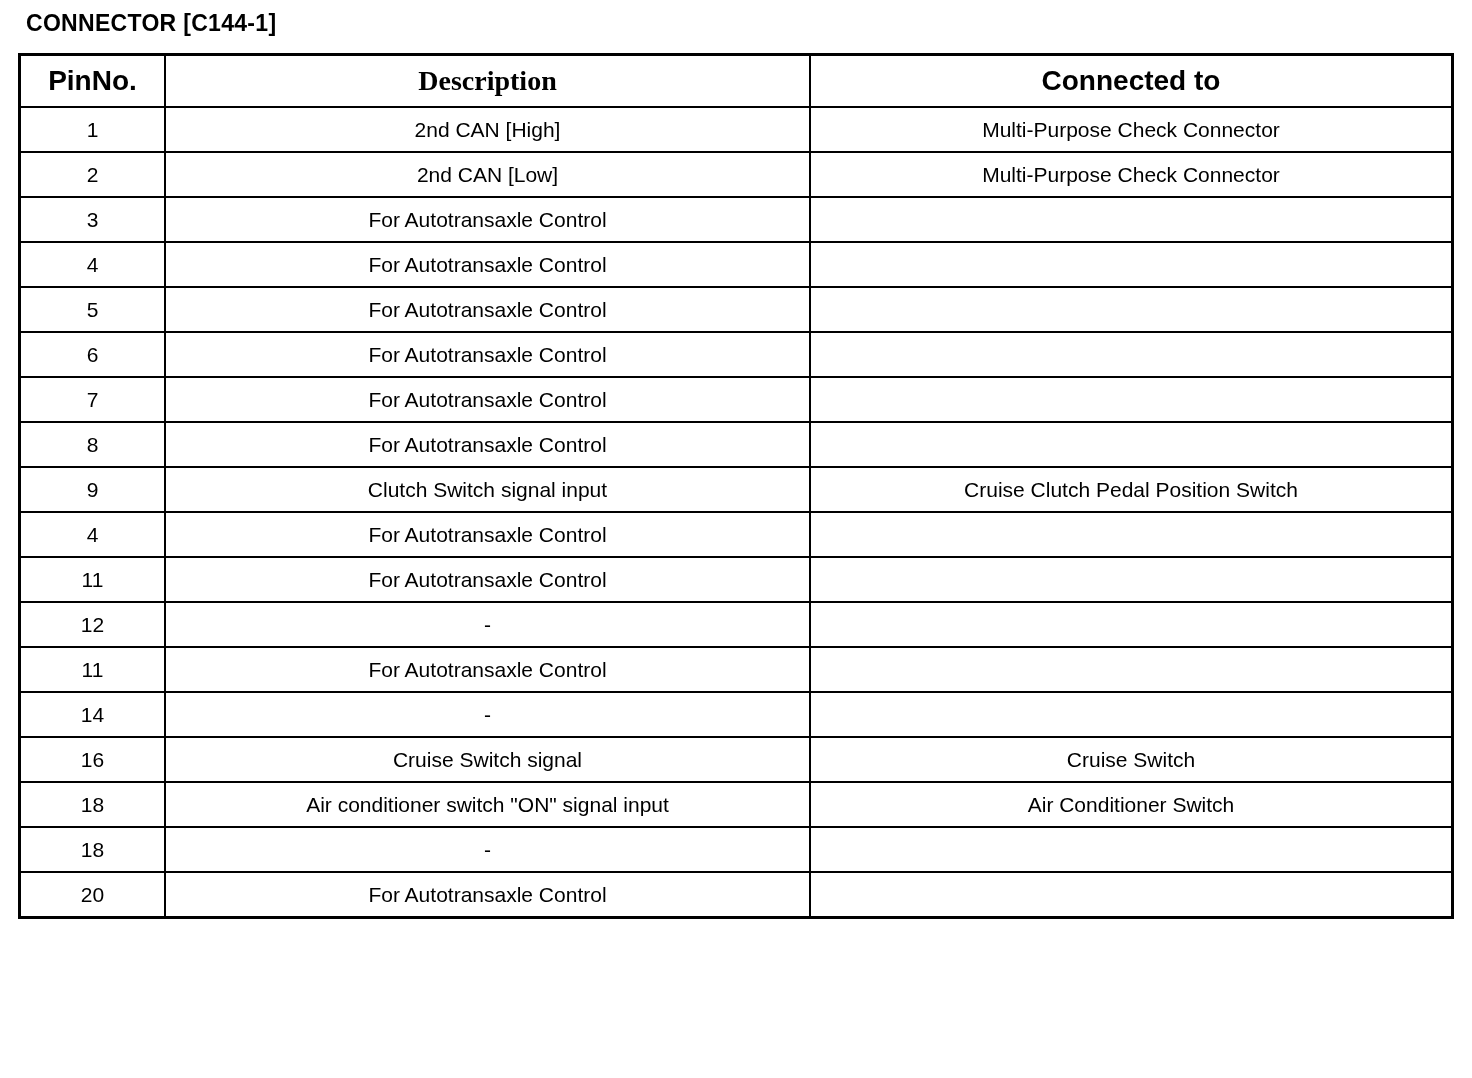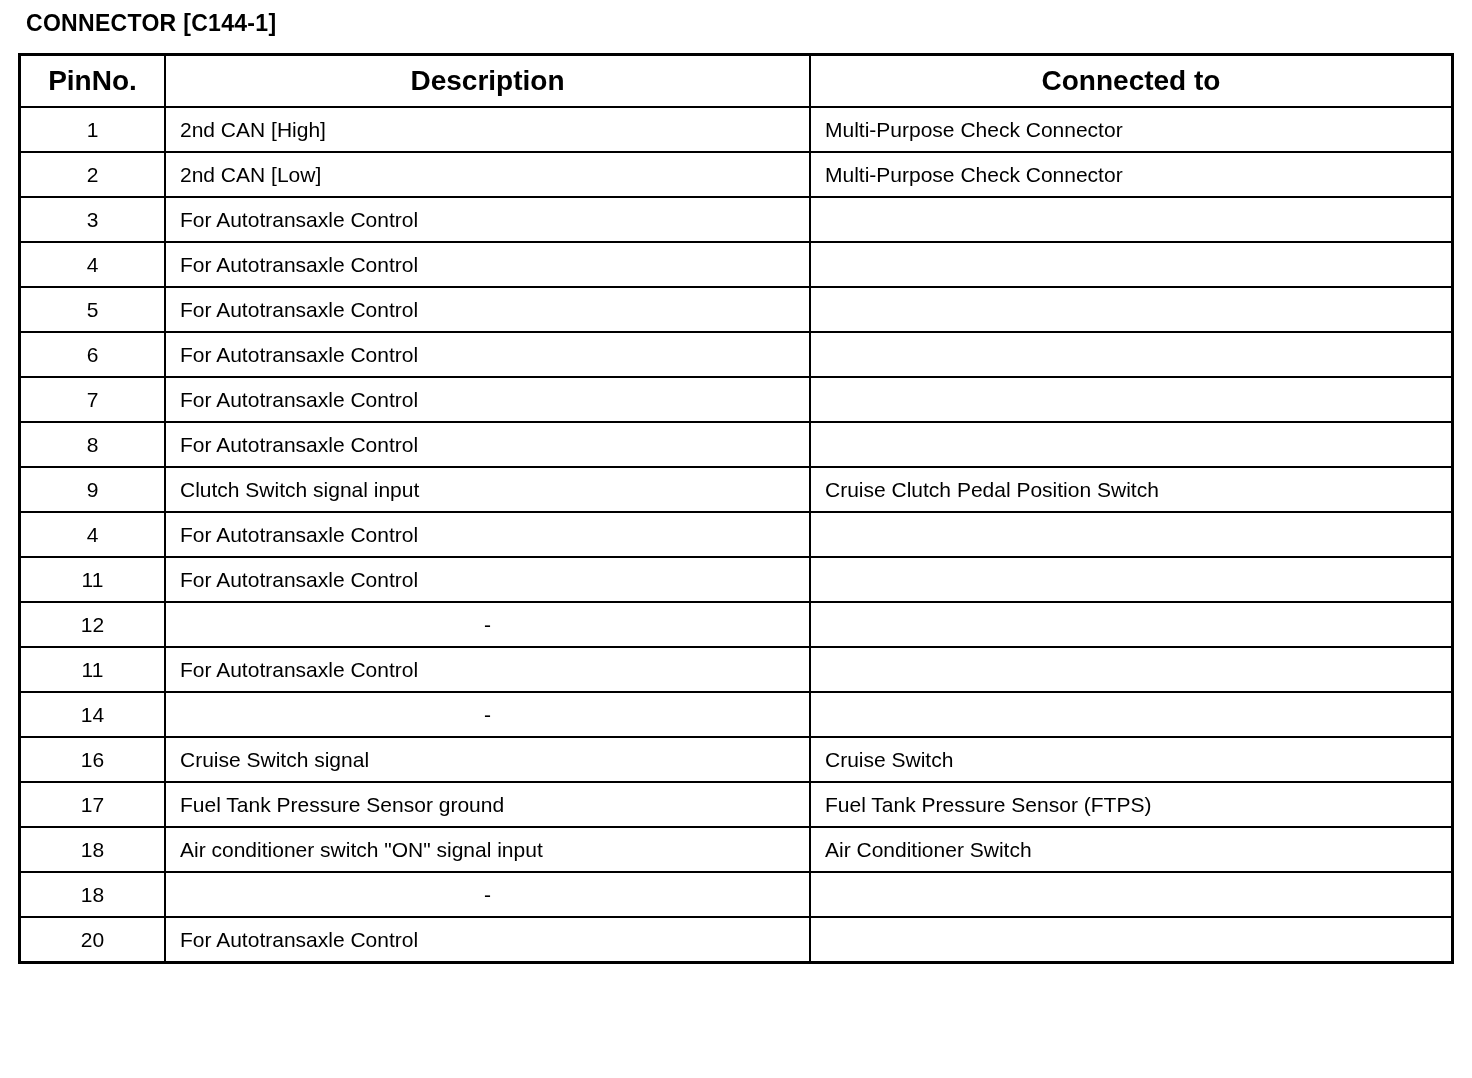--- a/index.html
+++ b/index.html
@@ -40,27 +40,27 @@
     overflow: hidden;
     white-space: nowrap;
     box-sizing: content-box;
   }
   .pin-table th {
     font-weight: bold;
     text-align: center;
     font-size: 28px;
   }
   .col-pin  { width: 115px; }
-  .col-desc { width: 615px; }
+  .col-desc { width: 615px; font-family: Liberation Serif, serif; }
   .col-conn { width: 612px; margin-left: 24px; }
   .cell-pin {
     text-align: center;
   }
   .cell-desc, .cell-conn {
-    text-align: left;
+    text-align: center;
   }
   .cell-desc.center {
     text-align: center;
   }
 </style>
 </head>
 <body>
 
 <div class="page">
   <div class="title">CONNECTOR [C144-1]</div>
@@ -143,25 +143,20 @@
           <td class="cell-pin">14</td>
           <td class="cell-desc center">-</td>
           <td class="cell-conn"></td>
         </tr>
         <tr>
           <td class="cell-pin">16</td>
           <td class="cell-desc">Cruise Switch signal</td>
           <td class="cell-conn">Cruise Switch</td>
         </tr>
         <tr>
-          <td class="cell-pin">17</td>
-          <td class="cell-desc">Fuel Tank Pressure Sensor ground</td>
-          <td class="cell-conn">Fuel Tank Pressure Sensor (FTPS)</td>
-        </tr>
-        <tr>
           <td class="cell-pin">18</td>
           <td class="cell-desc">Air conditioner switch "ON" signal input</td>
           <td class="cell-conn">Air Conditioner Switch</td>
         </tr>
         <tr>
           <td class="cell-pin">18</td>
           <td class="cell-desc center">-</td>
           <td class="cell-conn"></td>
         </tr>
         <tr>

